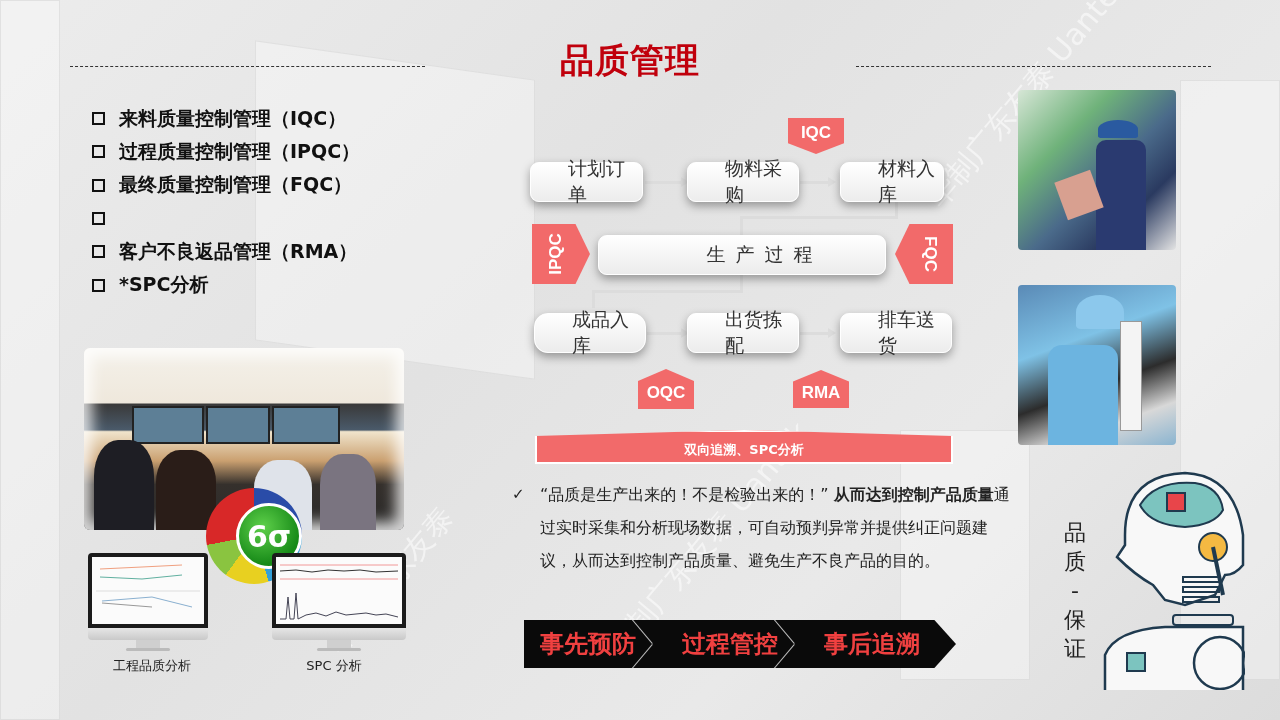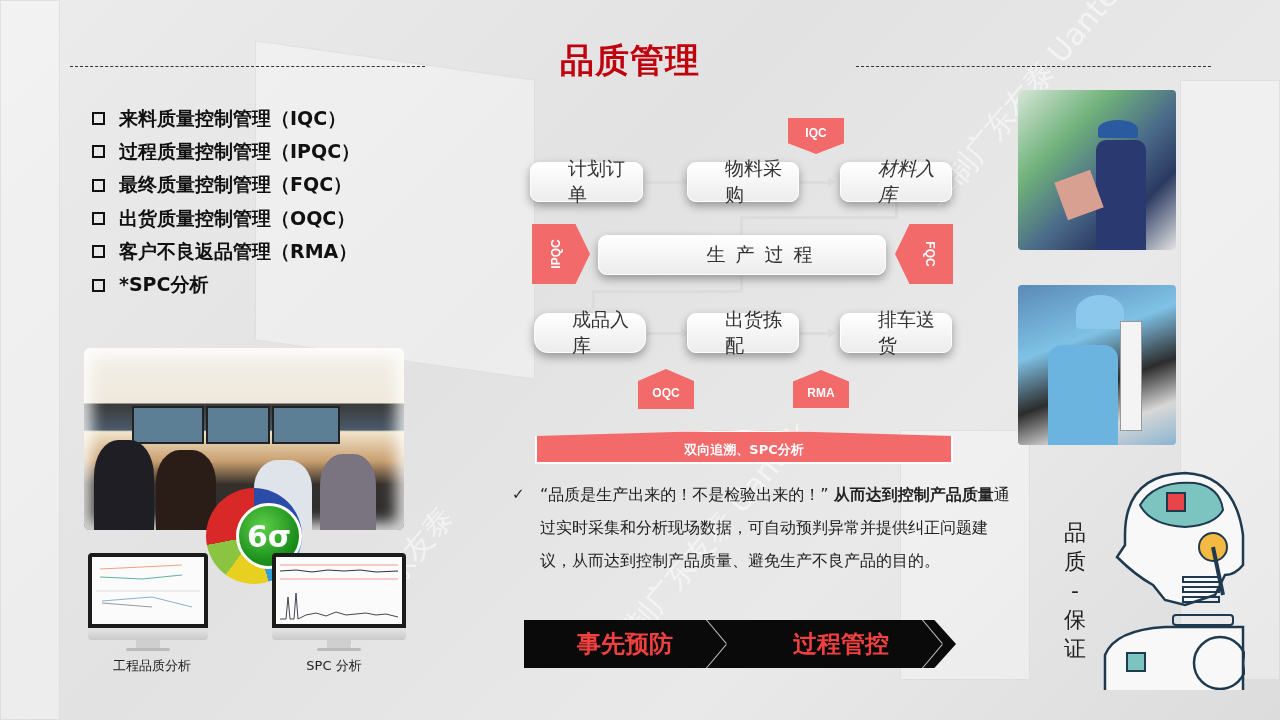--- a/index.html
+++ b/index.html
@@ -47,21 +47,21 @@
   
   .node { position: absolute; height: 40px; background: linear-gradient(#ffffff, #ececec);
     border: 1.5px solid #fff; border-radius: 9px; box-shadow: 0 4px 10px rgba(0,0,0,0.35);
     font-size: 19px; color: #333; display: flex; align-items: center; justify-content: center; padding-left: 37px; }
   .arrow { position: absolute; height: 3px; background: #dcdcdc; }
   .arrow::after { content: ""; position: absolute; right: -6px; top: -4px; border-left: 8px solid #dcdcdc;
     border-top: 5px solid transparent; border-bottom: 5px solid transparent; }
   .vline { position: absolute; width: 3px; background: #dcdcdc; }
   .hline { position: absolute; height: 3px; background: #dcdcdc; }
 
-  .tag { position: absolute; background: #f26a6a; color: #fff; font-weight: bold; font-size: 12px;
+  .tag { position: absolute; background: #f26a6a; color: #fff; font-weight: bold; font-size: 17px;
     display: flex; align-items: center; justify-content: center; font-family: "Liberation Sans", sans-serif; }
   .tag-down { clip-path: polygon(0 0, 100% 0, 100% 70%, 50% 100%, 0 70%); outline: 2px solid #fff; }
   .tag-up { clip-path: polygon(0 30%, 50% 0, 100% 30%, 100% 100%, 0 100%); }
   .tag-right { clip-path: polygon(0 0, 75% 0, 100% 50%, 75% 100%, 0 100%); }
   .tag-left { clip-path: polygon(25% 0, 100% 0, 100% 100%, 25% 100%, 0 50%); }
   .vtext { transform: rotate(90deg); white-space: nowrap; }
   .vtext-l { transform: rotate(-90deg); white-space: nowrap; }
 
   .banner { position: absolute; left: 535px; top: 430px; width: 418px; height: 34px;
     background: #f26a6a; border: 2px solid #fff;
@@ -112,21 +112,20 @@
   <div class="bullet">
       <span class="box"></span>
       <span>过程质量控制管理（IPQC）</span>
     </div>
   <div class="bullet">
       <span class="box"></span>
       <span>最终质量控制管理（FQC）</span>
     </div>
   <div class="bullet">
       <span class="box"></span>
-      <span>出货质量控制管理（OQC）</span>
     </div>
   <div class="bullet">
       <span class="box"></span>
       <span>客户不良返品管理（RMA）</span>
     </div>
   <div class="bullet">
       <span class="box"></span>
       <span>*SPC分析</span>
     </div>
 </div>
@@ -185,21 +184,21 @@
 <div class="hline" style="left:740px;top:216px;width:158px;"></div>
 <div class="vline" style="left:740px;top:216px;height:20px;"></div>
 <div class="vline" style="left:740px;top:274px;height:18px;"></div>
 <div class="hline" style="left:592px;top:290px;width:151px;"></div>
 <div class="vline" style="left:592px;top:290px;height:18px;"></div>
 <div class="arrow" style="left:647px;top:332px;width:36px;"></div>
 <div class="arrow" style="left:800px;top:332px;width:30px;"></div>
 
 <div class="node" style="left:530px;top:162px;width:113px;">计划订单</div>
 <div class="node" style="left:687px;top:162px;width:112px;">物料采购</div>
-<div class="node" style="left:840px;top:162px;width:112px;font-style:italic;">材料入库</div>
+<div class="node" style="left:840px;top:162px;width:104px;">材料入库</div>
 <div class="node" style="left:598px;top:235px;width:288px;letter-spacing:2px;">生 产 过 程</div>
 <div class="node" style="left:534px;top:313px;width:112px;border-radius:14px;">成品入库</div>
 <div class="node" style="left:687px;top:313px;width:112px;">出货拣配</div>
 <div class="node" style="left:840px;top:313px;width:112px;">排车送货</div>
 
 <div class="tag tag-down" style="left:788px;top:118px;width:56px;height:36px;padding-bottom:6px;">IQC</div>
 <div class="tag tag-right" style="left:532px;top:224px;width:58px;height:60px;">
   <span class="vtext-l" style="margin-right:10px;">IPQC</span>
 </div>
 <div class="tag tag-left" style="left:895px;top:224px;width:58px;height:60px;">
@@ -216,20 +215,21 @@
     <span>“品质是生产出来的！不是检验出来的！”</span>
     <b>从而达到控制产品质量</b><span>通过实时采集和分析现场数据，可自动预判异常并提供纠正问题建议，从而达到控制产品质量、避免生产不良产品的目的。</span>
   </div>
 </div>
 
 <div class="steps">
   <div class="step">事先预防</div>
   <div class="step-sep"></div>
   <div class="step">过程管控</div>
   <div class="step-sep"></div>
+  <div class="step" style="padding-right:20px;">事后追溯</div>
 </div>
 
 <div class="side-photo p1">
   <div style="position:absolute;left:80px;top:30px;width:40px;height:18px;background:#2a5aa0;border-radius:50% 50% 10% 10%;"></div>
   <div style="position:absolute;left:78px;top:50px;width:50px;height:110px;background:#2a3a70;border-radius:10px 10px 0 0;"></div>
   <div style="position:absolute;left:42px;top:85px;width:38px;height:40px;background:#d8a090;transform:rotate(-20deg);"></div>
 </div>
 <div class="side-photo p2">
   <div style="position:absolute;left:58px;top:10px;width:48px;height:34px;background:#8cc8ec;border-radius:50% 50% 10% 10%;"></div>
   <div style="position:absolute;left:30px;top:60px;width:70px;height:100px;background:#6cb4e0;border-radius:14px 14px 0 0;"></div>

